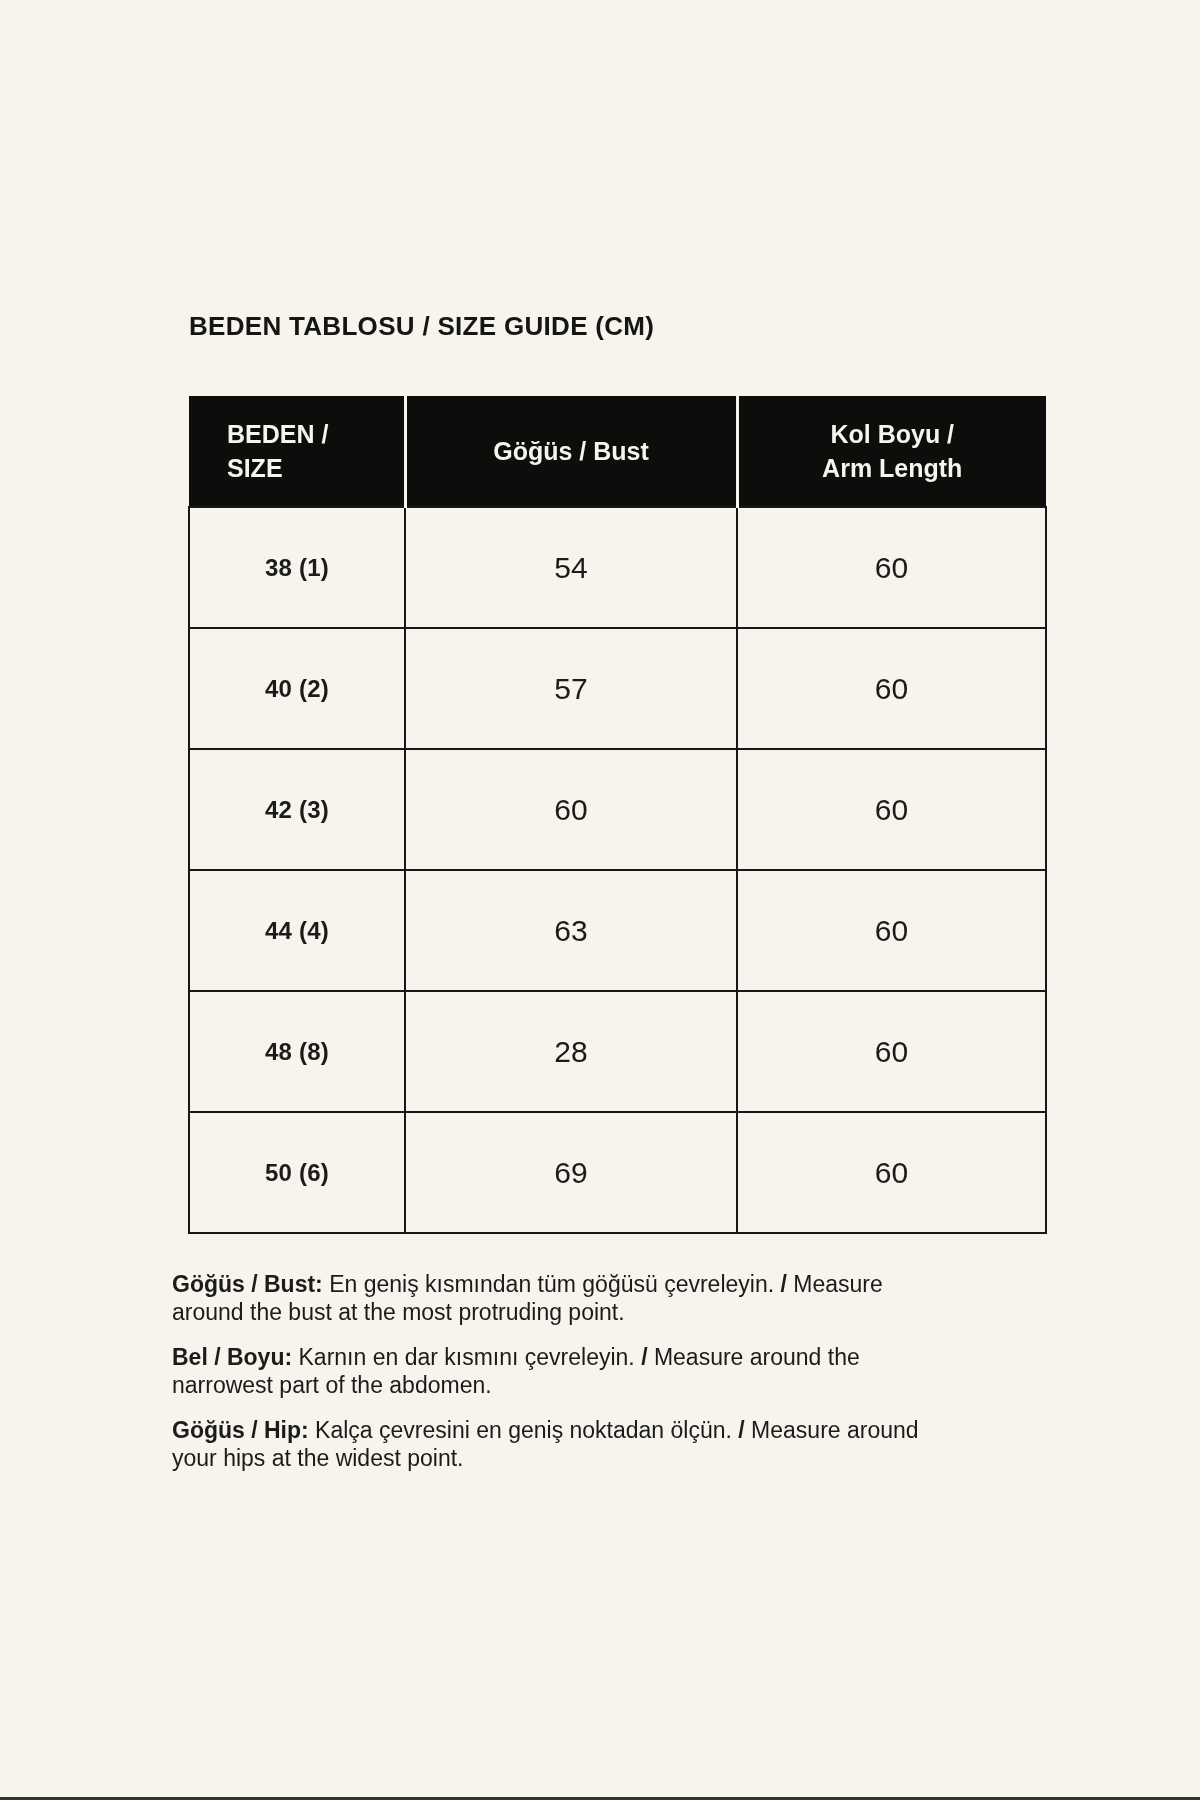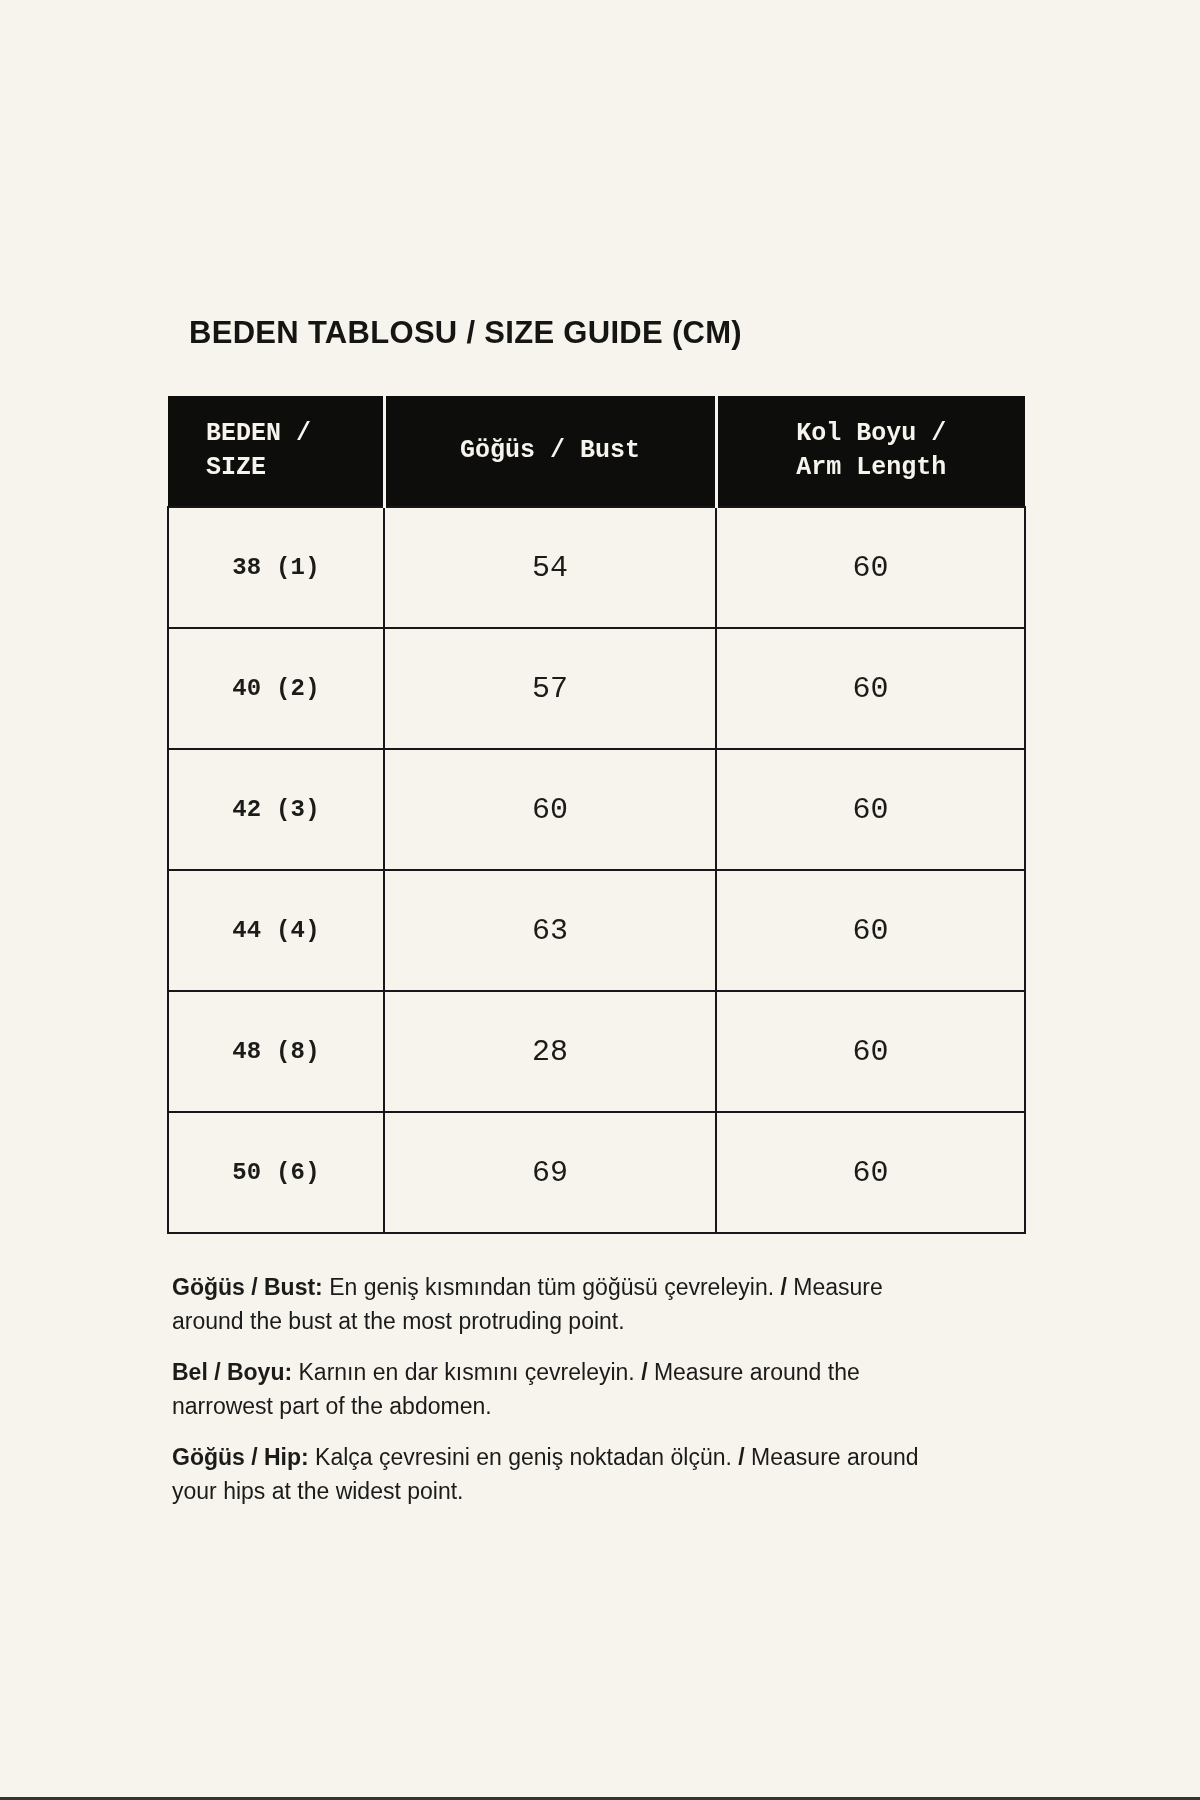--- a/index.html
+++ b/index.html
@@ -9,34 +9,33 @@
     font-family: "Liberation Sans", sans-serif;
     color: #1b1b19;
     position: relative;
     overflow: hidden;
   }
   .page { position: absolute; inset: 0; }
 
   .page-title {
     position: absolute;
     left: 189px; top: 294px;
-    font-size: 31px;
+    font-size: 26px;
     font-weight: 700;
     letter-spacing: 0.3px;
     color: #151513;
     white-space: nowrap;
   }
 
   table.size-table {
     position: absolute;
-    left: 167px; top: 396px;
+    left: 188px; top: 396px;
     width: 857px;
     border-collapse: collapse;
     table-layout: fixed;
-    font-family: Liberation Mono, monospace;
   }
   .size-table th {
     background: #0d0d0b;
     color: #f6f4ed;
     height: 110px;
     font-size: 25px;
     font-weight: 700;
     line-height: 34px;
     vertical-align: middle;
     white-space: pre-line;
@@ -57,21 +56,21 @@
     background: #f6f4ed;
   }
   .size-table td.size-cell { font-weight: 700; font-size: 24px; letter-spacing: 0.2px; }
   .size-table td.num-cell  { font-weight: 400; }
 
   .notes {
     position: absolute;
     left: 172px; top: 1270px;
     width: 748px;
     font-size: 23px;
-    line-height: 34px;
+    line-height: 28px;
     color: #1b1b19;
   }
   .notes p { margin: 0 0 17px 0; }
   .notes strong { font-weight: 700; }
 
   .bottom-edge {
     position: absolute;
     left: 0; bottom: 0;
     width: 100%; height: 3px;
     background: #35342f;

